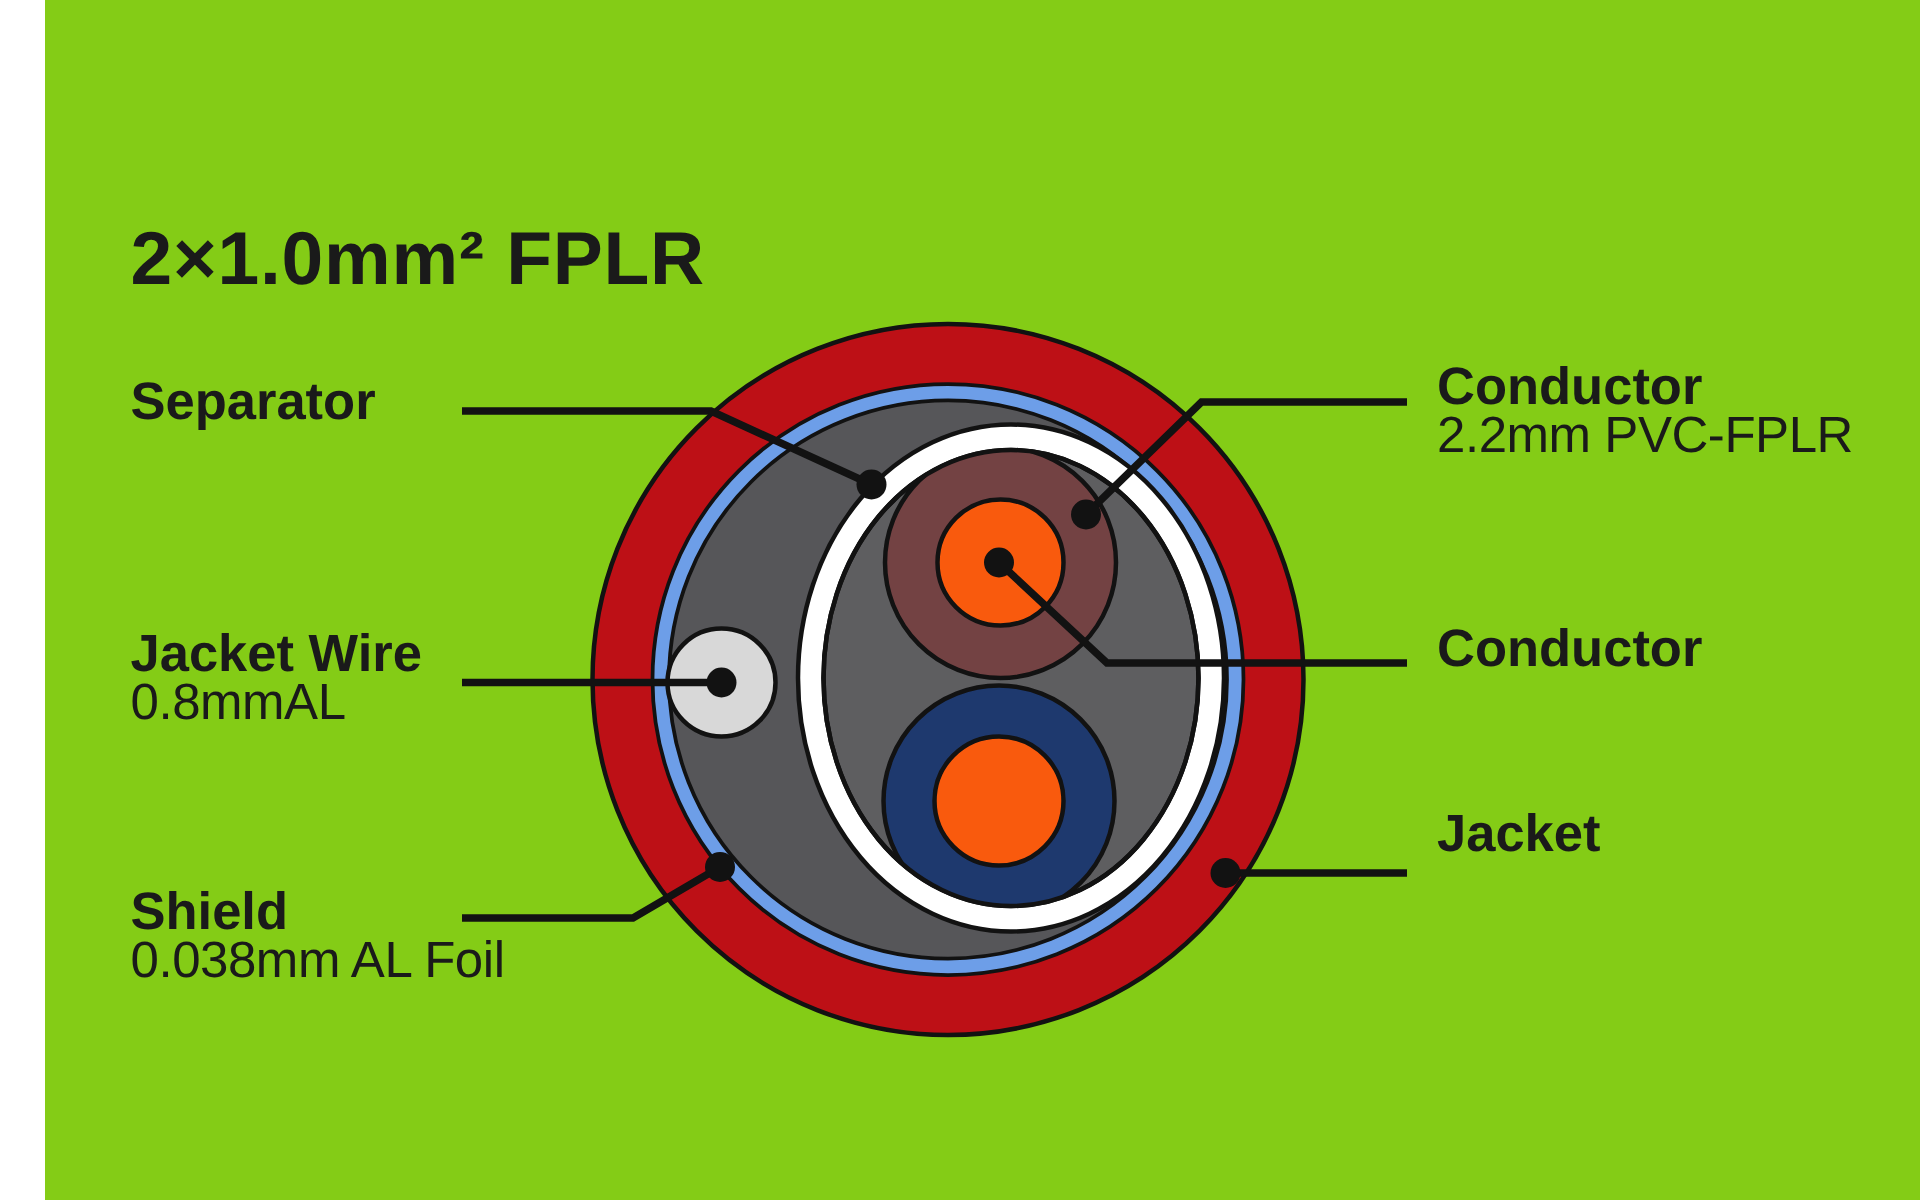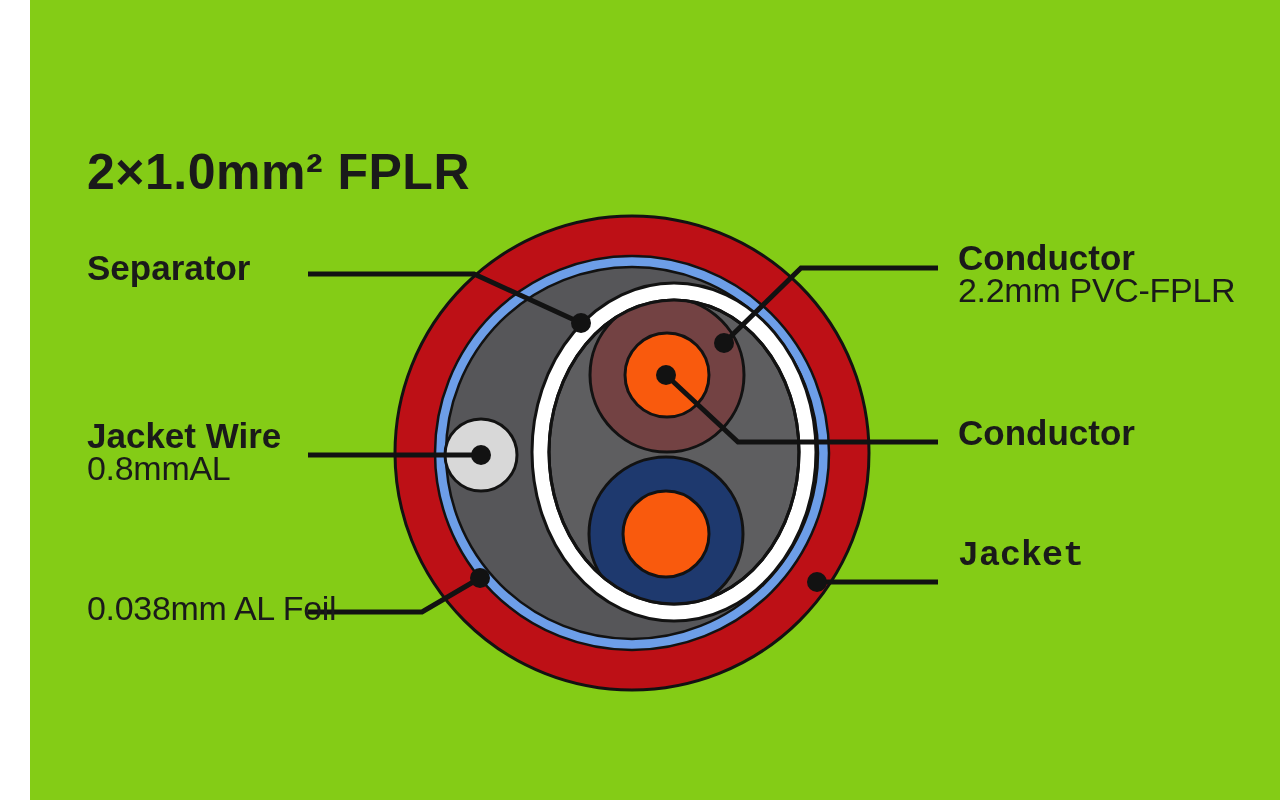--- a/index.html
+++ b/index.html
@@ -20,21 +20,21 @@
   .label{position:absolute;color:var(--c-text,#1a1a1a);white-space:nowrap;}
   .label .lt{font-weight:700;font-size:35px;line-height:32px;}
   .label .lv{font-weight:400;font-size:34px;line-height:32px;letter-spacing:-.3px;}
   .label.left{left:57px;}
   .label.right{left:928px;}
   .pos-separator{top:252px;}
   .pos-drain{top:420px;}
   .pos-shield{top:592px;}
   .pos-insulation{top:242px;}
   .pos-conductor{top:417px;text-align:center;}
-  .pos-jacket{top:540px;font-family:Liberation Mono, monospace;}
+  .pos-jacket{top:540px;}
   .leader{stroke:var(--c-line,#121212);stroke-width:5;fill:none;}
   .dot{fill:var(--c-line,#121212);}
 </style>
 </head>
 <body>
 
 <div class="canvas">
 
   <div class="page-title">2×1.0mm² FPLR</div>
 
@@ -84,20 +84,21 @@
   <div class="label left pos-separator">
     <div class="lt">Separator</div>
   </div>
 
   <div class="label left pos-drain">
     <div class="lt">Jacket Wire</div>
     <div class="lv">0.8mmAL</div>
   </div>
 
   <div class="label left pos-shield">
+    <div class="lt">Shield</div>
     <div class="lv">0.038mm AL Foil</div>
   </div>
 
   <div class="label right pos-insulation">
     <div class="lt">Conductor</div>
     <div class="lv">2.2mm PVC-FPLR</div>
   </div>
 
   <div class="label right pos-conductor">
     <div class="lt">Conductor</div>

